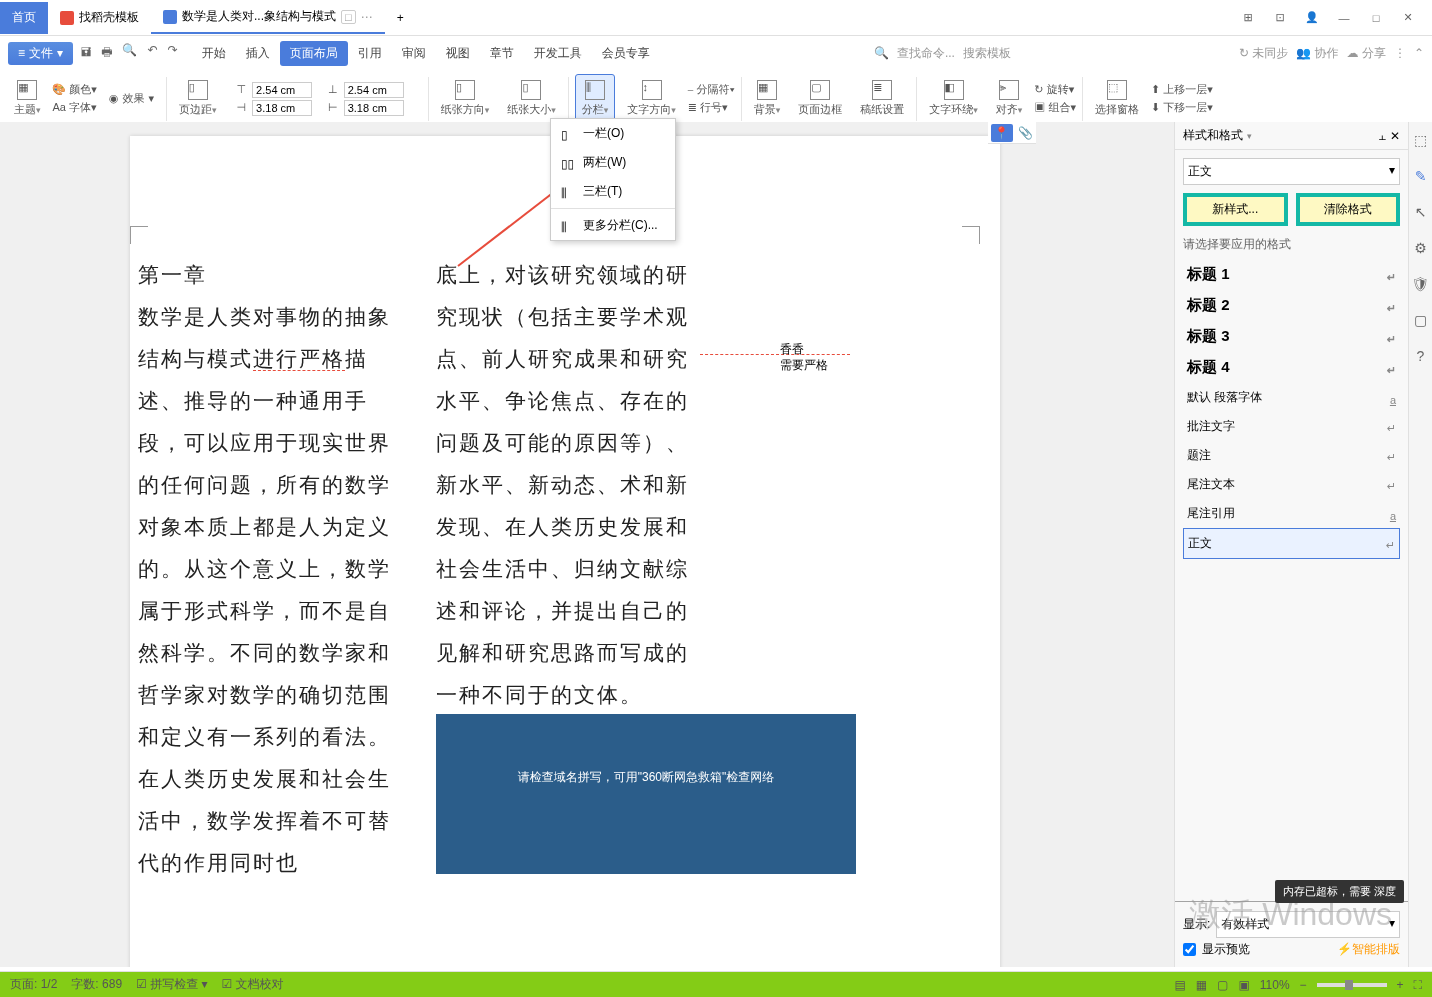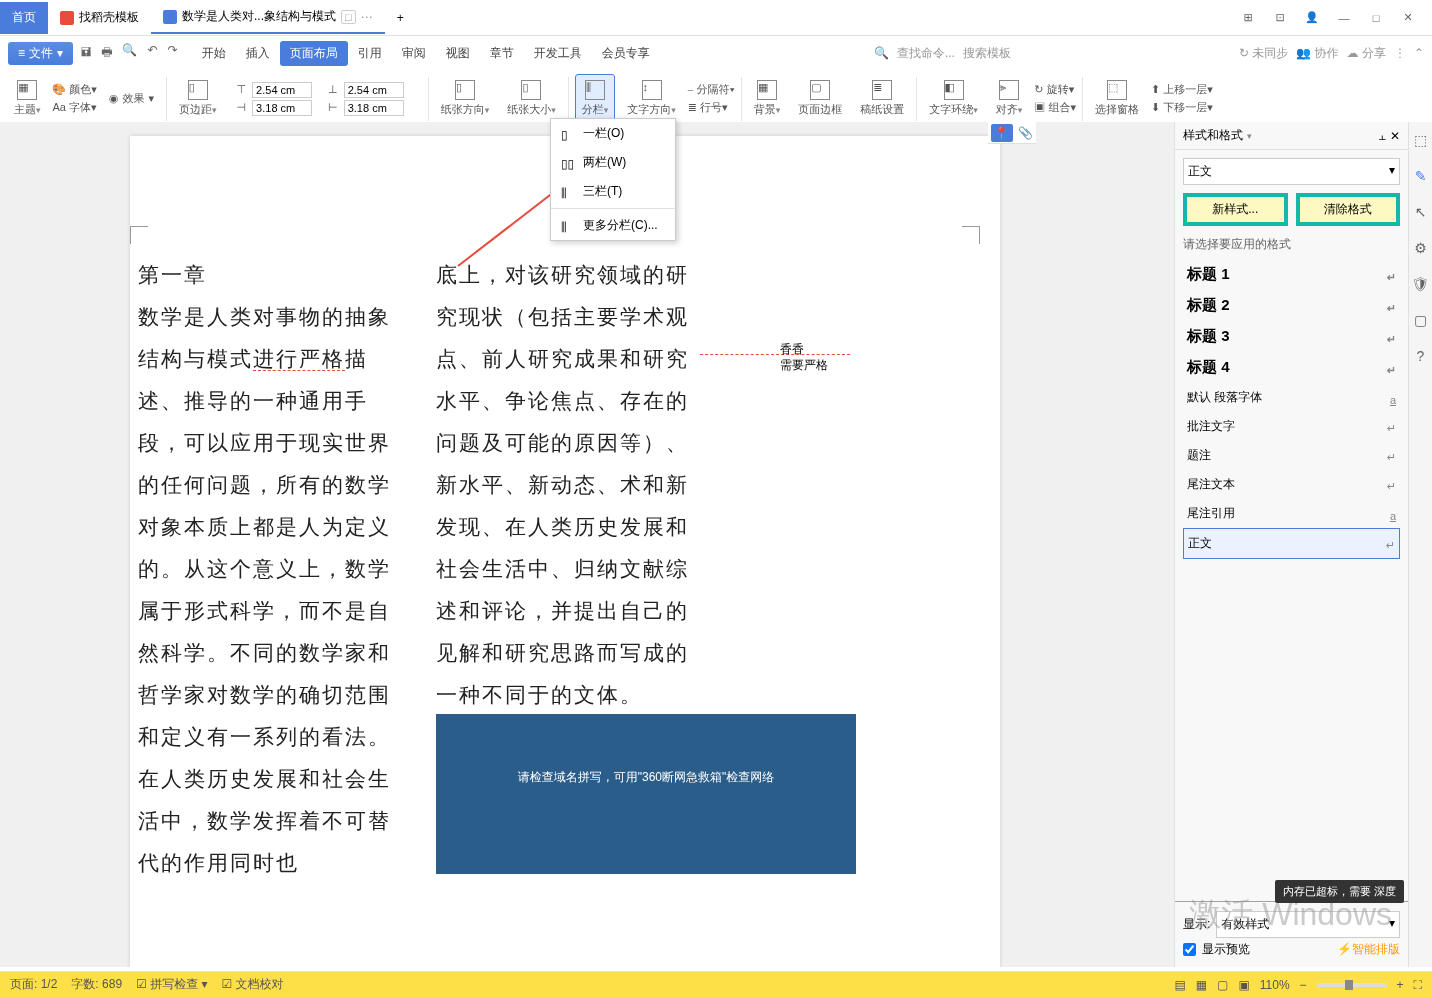--- a/index.html
+++ b/index.html
@@ -55,21 +55,21 @@
 .rp-btn{flex:1;border:4px solid #14b8a6;background:#fef9c3;padding:4px 0;text-align:center;font-size:12px;cursor:pointer;}
 .rp-label{color:#666;margin-bottom:6px;}
 .style-item{padding:6px 4px;display:flex;justify-content:space-between;align-items:flex-end;cursor:pointer;}
 .style-item.h{font-weight:bold;font-size:15px;}
 .style-item.sel{border:1px solid #4a7cdb;background:#eaf2ff;}
 .style-item .ret{color:#888;font-size:11px;}
 .rp-foot{border-top:1px solid #a3a3a3;padding:6px 8px;}
 .rp-foot-row{display:flex;align-items:center;gap:6px;margin:3px 0;}
 .side-tools{position:absolute;top:122px;right:0;width:24px;bottom:30px;background:#f5f5f5;border-left:1px solid #e0e0e0;display:flex;flex-direction:column;align-items:center;padding-top:10px;gap:18px;}
 .side-tools div{width:18px;height:18px;color:#666;font-size:14px;text-align:center;cursor:pointer;}
-.status-bar{position:absolute;bottom:0;left:0;right:0;height:26px;background:#fde047;border-top:1px solid #e0e0e0;display:flex;align-items:center;font-size:12px;color:#555;padding:0 10px;gap:14px;}
+.status-bar{position:absolute;bottom:0;left:0;right:0;height:26px;background:#84cc16;border-top:1px solid #e0e0e0;display:flex;align-items:center;font-size:12px;color:#555;padding:0 10px;gap:14px;}
 .status-bar .right{margin-left:auto;display:flex;align-items:center;gap:10px;}
 .watermark{position:absolute;bottom:60px;right:40px;font-size:32px;color:rgba(150,150,150,0.5);z-index:200;margin-left:45px;}
 .tooltip{position:absolute;bottom:94px;right:28px;background:#333;color:#fff;font-size:11px;padding:4px 8px;border-radius:2px;z-index:210;}
 .pin-bar{position:absolute;top:122px;left:988px;width:48px;height:22px;display:flex;align-items:center;justify-content:space-around;background:#fff;border-bottom:1px solid #e0e0e0;font-size:12px;color:#4a7cdb;}
 </style>
 </head>
 <body>
 
 <div class="tab-bar">
   <div class="tab home">首页</div>

